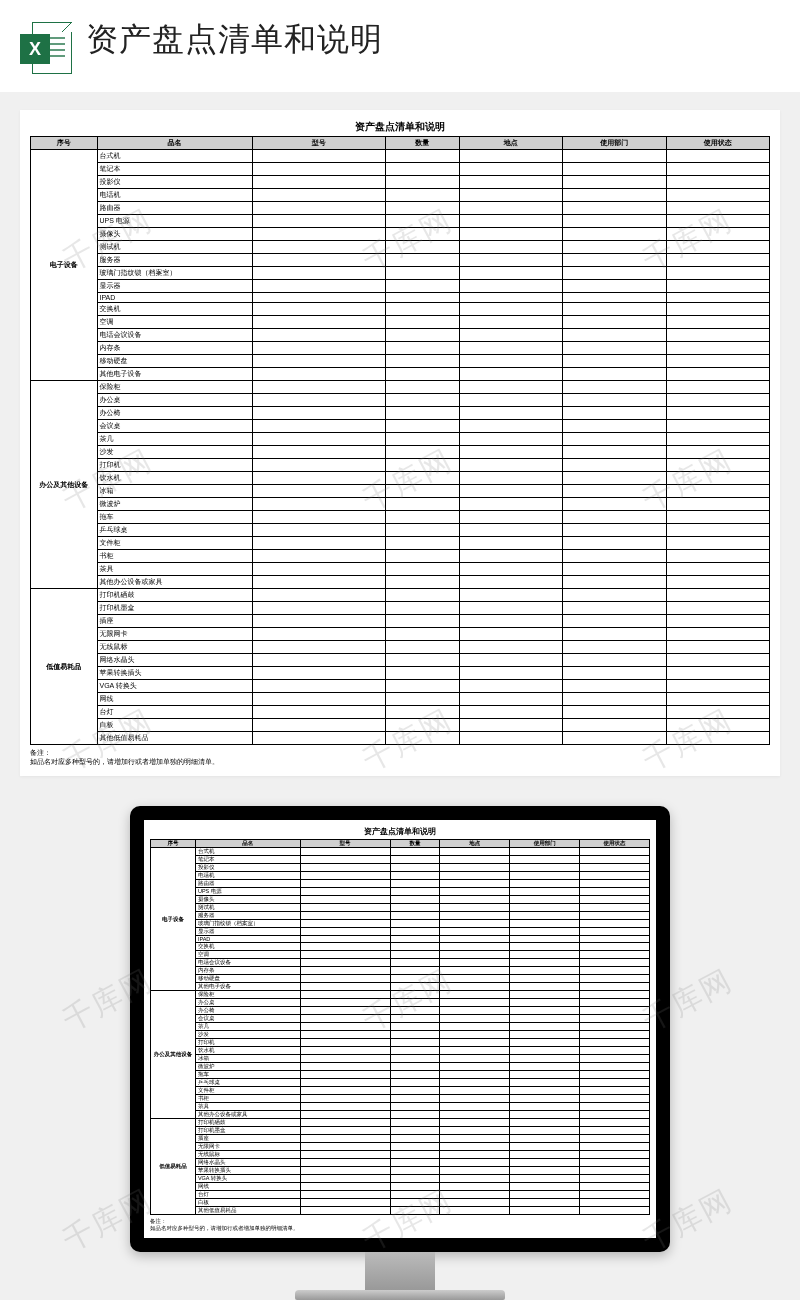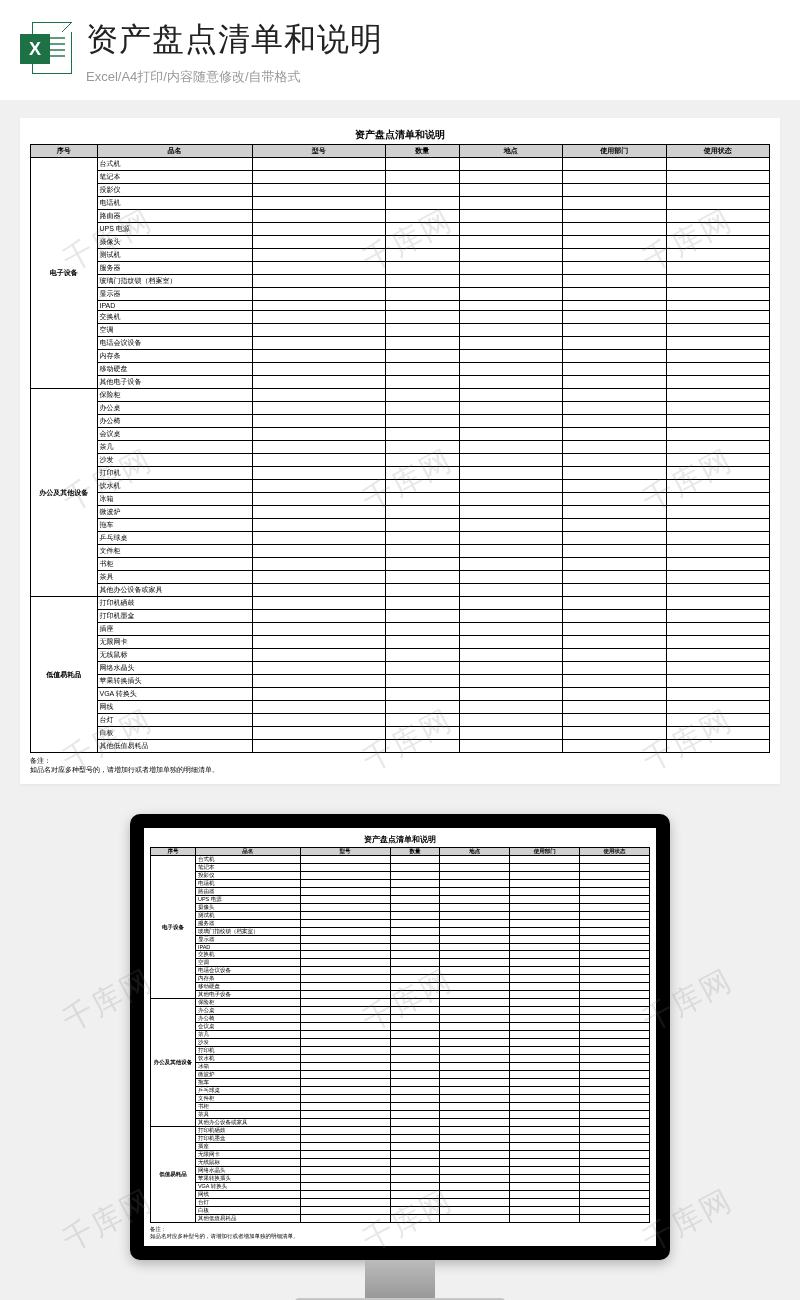--- a/index.html
+++ b/index.html
@@ -170,21 +170,20 @@
           <span></span>
           <span></span>
           <span></span>
           <span></span>
         </div>
       </div>
     <div class="excel-front">X</div>
   </div>
   <div class="title-block">
     <div class="main-title">资产盘点清单和说明</div>
-    <div class="subtitle">Excel/A4打印/内容随意修改/自带格式</div>
   </div>
 </div>
 
 <div class="panel">
   <div class="sheet-title">资产盘点清单和说明</div>
   <table class="sheet">
       <colgroup>
         <col style="width: 9%;">
         <col style="width: 21%;">
         <col style="width: 18%;">

